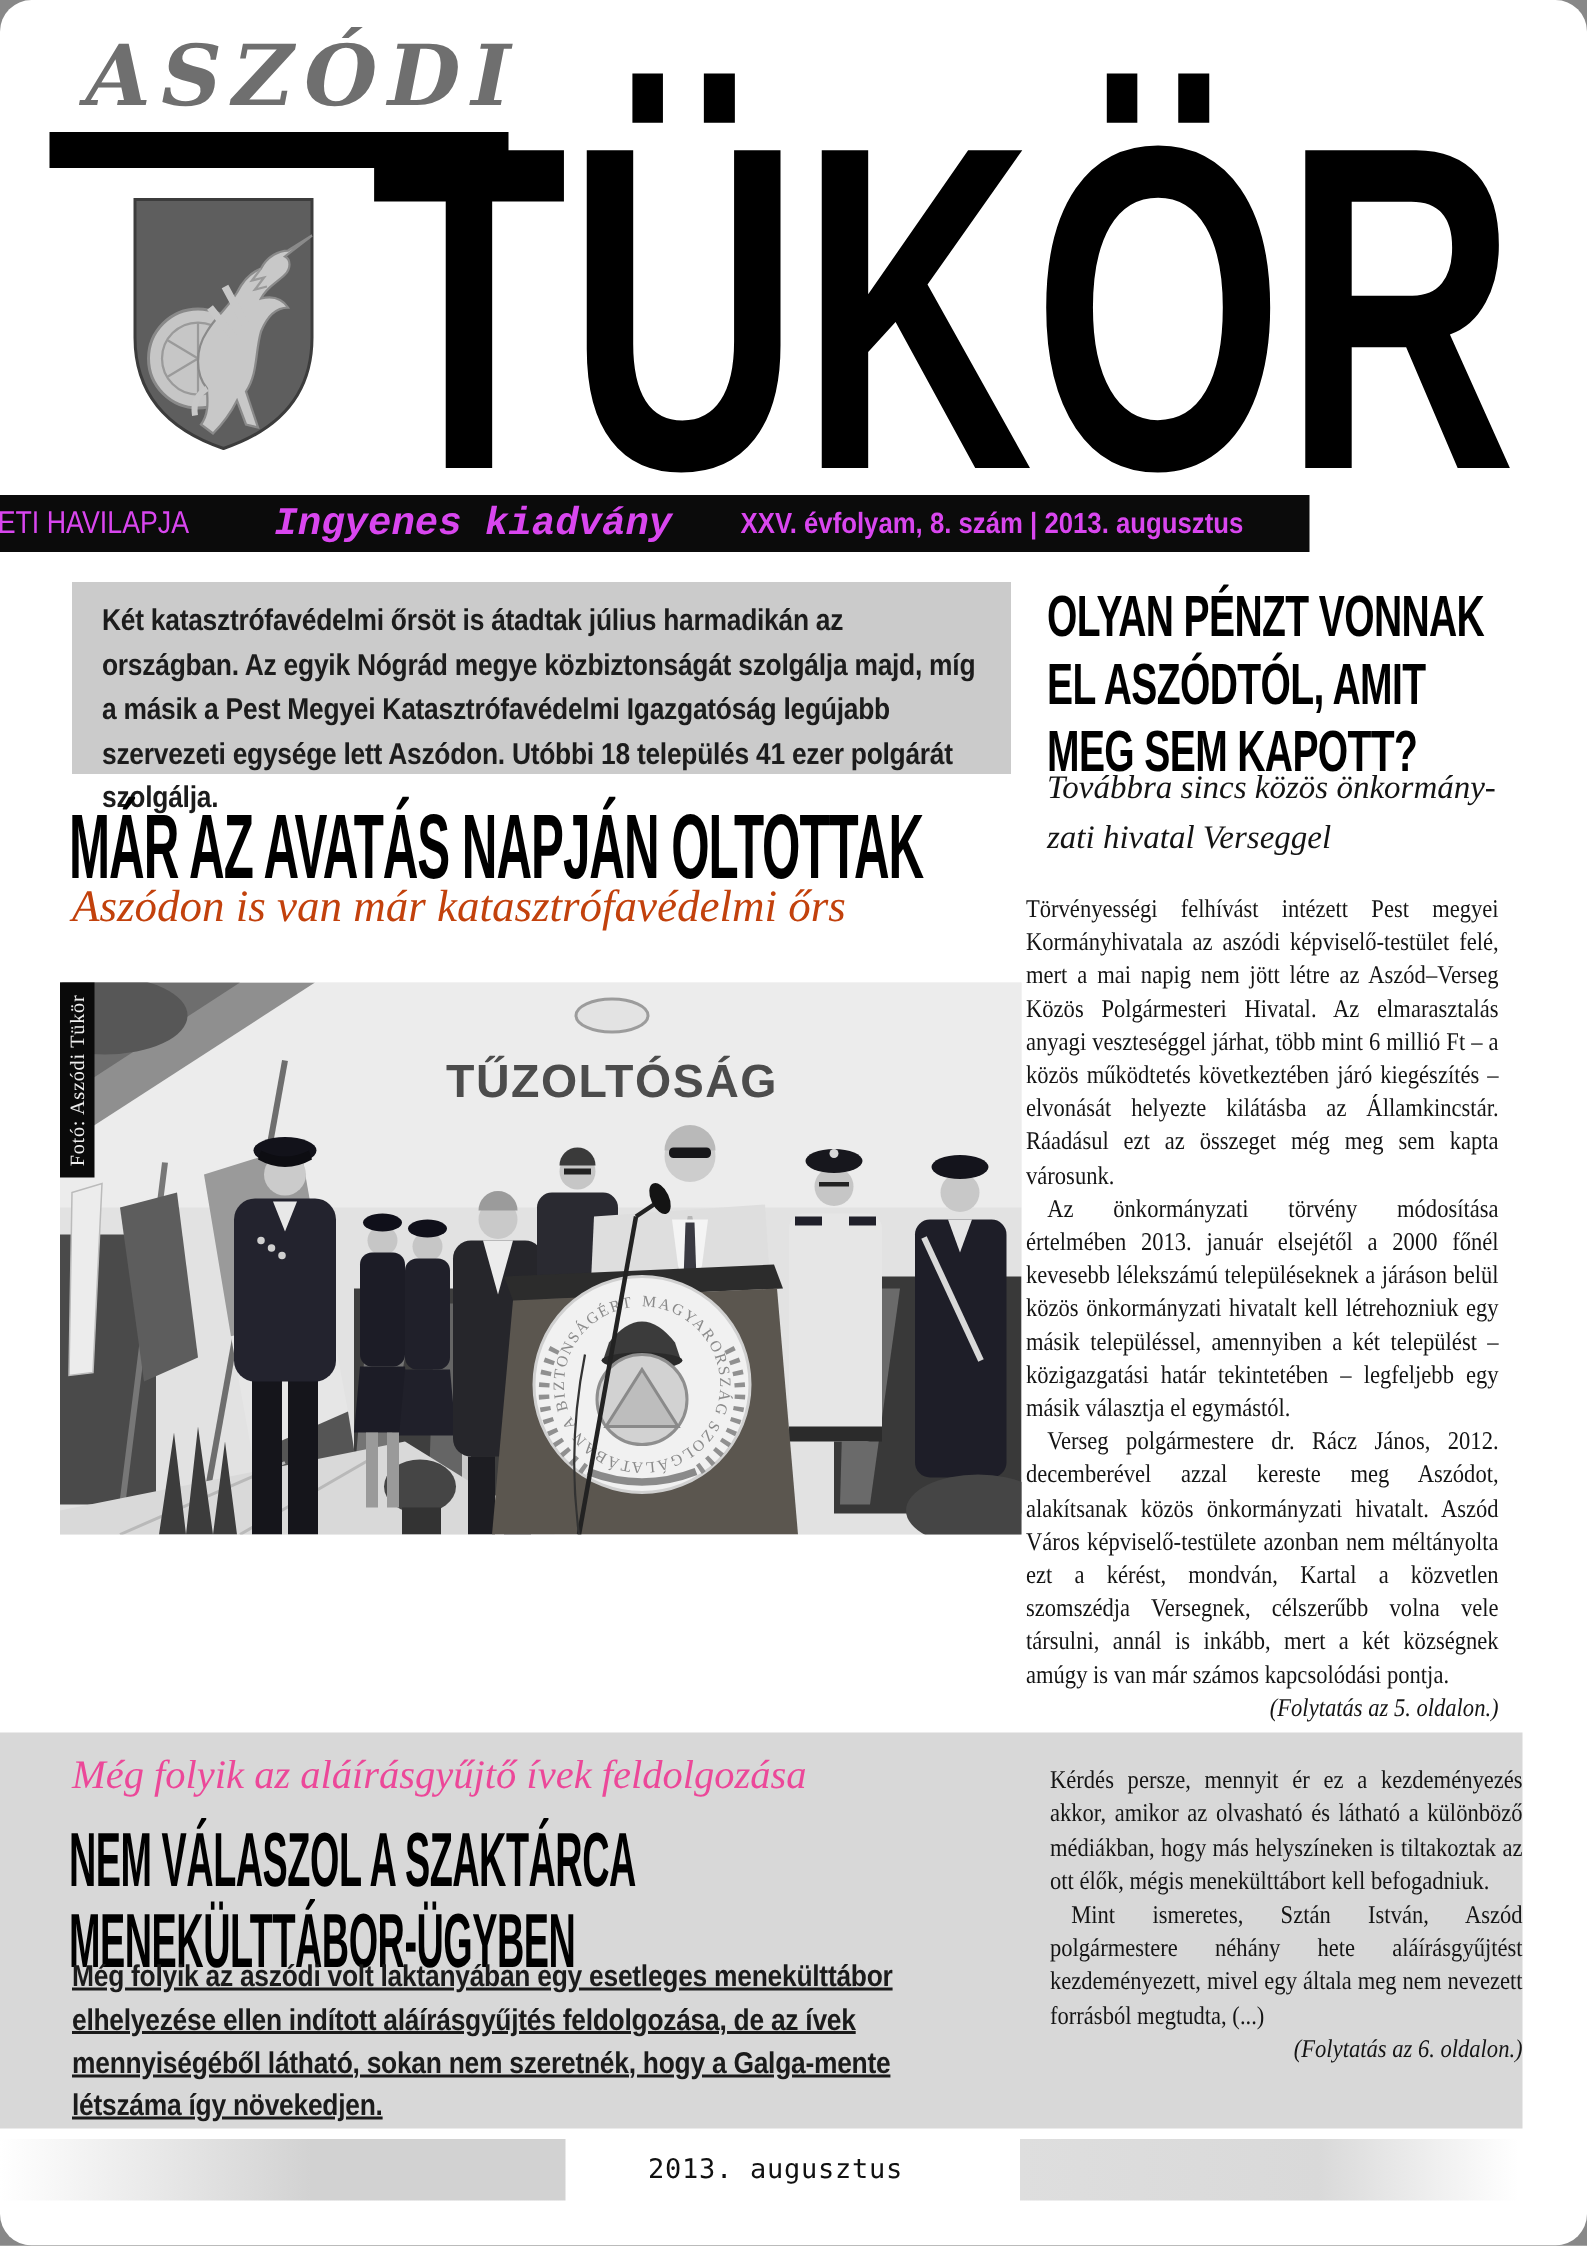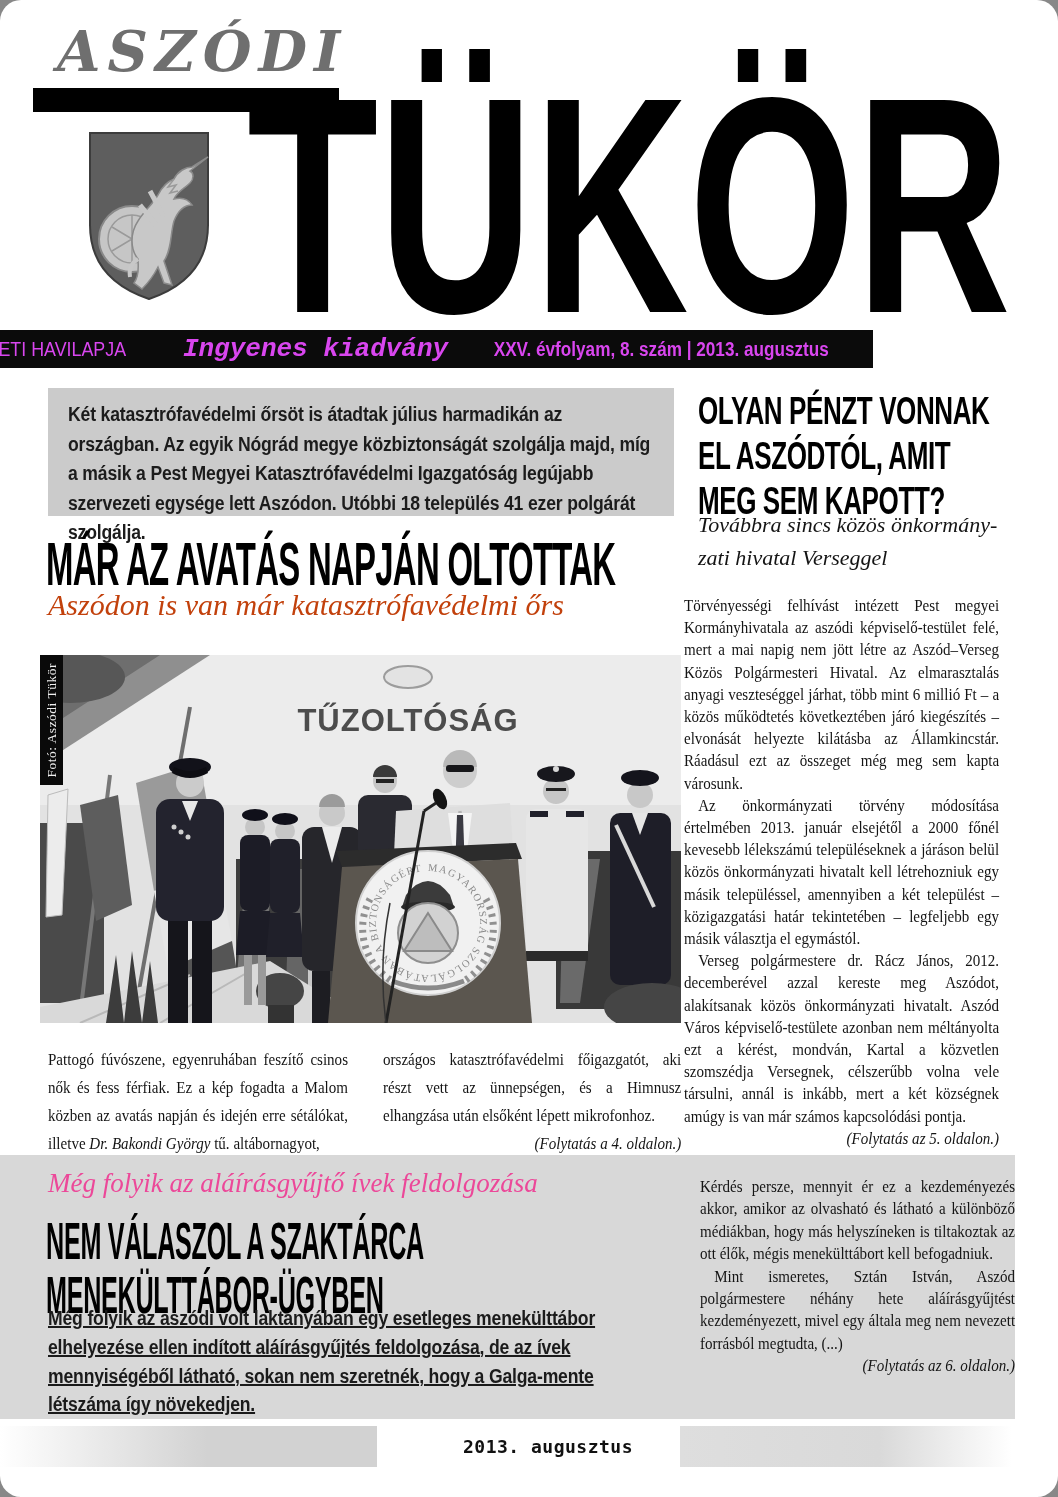--- a/index.html
+++ b/index.html
@@ -73,21 +73,21 @@
   #band-right{left:700px;top:1176px;width:315px;}
   #band-right .xs{width:356px;transform:scaleX(.885);}
   #band-right .bodytext{line-height:22.4px;}
 
   
   #footer-bar-left{left:0;top:1426px;width:377px;height:41px;
     background:linear-gradient(to right,#ffffff 0%,#d2d2d2 55%,#d2d2d2 100%);}
   #footer-bar-right{left:680px;top:1426px;width:332px;height:41px;
     background:linear-gradient(to left,#ffffff 0%,#d9d9d9 40%,#dedede 100%);}
   #footer-text{left:377px;top:1426px;width:280px;height:41px;display:flex;align-items:center;justify-content:center;
-    font-family:"DejaVu Sans Mono",monospace;font-weight:bold;font-size:18px;letter-spacing:.5px;color:#111;margin-left:31px;}
+    font-family:"DejaVu Sans Mono",monospace;font-weight:normal;font-size:18px;letter-spacing:.5px;color:#111;}
 </style>
 </head>
 <body>
 
 <div class="page">
 
   <div class="abs" id="masthead-script">ASZÓDI</div>
   <div class="abs" id="masthead-bar"></div>
 
   <svg class="abs" id="coat-of-arms" width="130" height="178" viewBox="0 0 130 178">
@@ -243,31 +243,20 @@
       <line x1="346" y1="368" x2="384" y2="156" stroke="#222" stroke-width="3"></line>
       <line x1="384" y1="156" x2="396" y2="148" stroke="#222" stroke-width="3"></line>
       <ellipse cx="400" cy="144" rx="6" ry="11" transform="rotate(-25 400 144)" fill="#141414"></ellipse>
       <path d="M346,368 q-8,-60 4,-120" stroke="#333" stroke-width="1.5" fill="none"></path>
     </g>
   </svg>
   <div class="abs" id="photo-credit">
     <span>Fotó: Aszódi Tükör</span>
   </div>
 
-  <div class="abs" id="caption-col1">
-    <div class="xs caption">
-      <span>Pattogó fúvószene, egyenruhában feszítő csinos nők és fess férfiak. Ez a kép fogadta a Malom közben az avatás napján és idején erre sétálókat, illetve </span><i>Dr. Bakondi György</i><span> tű. altábornagyot,</span>
-    </div>
-  </div>
-  <div class="abs" id="caption-col2">
-    <div class="xs caption">
-      <span>országos katasztrófavédelmi főigazgatót, aki részt vett az ünnepségen, és a Himnusz elhangzása után elsőként lépett mikrofonhoz.</span>
-      <div class="cont">(Folytatás a 4. oldalon.)</div>
-    </div>
-  </div>
 
   <div class="abs" id="right-headline">OLYAN PÉNZT VONNAK<br>EL ASZÓDTÓL, AMIT<br>MEG SEM KAPOTT?</div>
   <div class="abs serif" id="right-subhead">Továbbra sincs közös önkormány-<br>zati hivatal Verseggel</div>
   <div class="abs" id="right-body">
     <div class="xs bodytext">
       <p>Törvényességi felhívást intézett Pest megyei Kormányhivatala az aszódi képviselő-testület felé, mert a mai napig nem jött létre az Aszód–Verseg Közös Polgármesteri Hivatal. Az elmarasztalás anyagi veszteséggel járhat, több mint 6 millió Ft – a közös működtetés következtében járó kiegészítés – elvonását helyezte kilátásba az Államkincstár. Ráadásul ezt az összeget még meg sem kapta városunk.</p>
       <p>Az önkormányzati törvény módosítása értelmében 2013. január elsejétől a 2000 főnél kevesebb lélekszámú településeknek a járáson belül közös önkormányzati hivatalt kell létrehozniuk egy másik településsel, amennyiben a két települést – közigazgatási határ tekintetében – legfeljebb egy másik választja el egymástól.</p>
       <p>Verseg polgármestere dr. Rácz János, 2012. decemberével azzal kereste meg Aszódot, alakítsanak közös önkormányzati hivatalt. Aszód Város képviselő-testülete azonban nem méltányolta ezt a kérést, mondván, Kartal a közvetlen szomszédja Versegnek, célszerűbb volna vele társulni, annál is inkább, mert a két községnek amúgy is van már számos kapcsolódási pontja.</p>
       <div class="cont">(Folytatás az 5. oldalon.)</div>
     </div>

